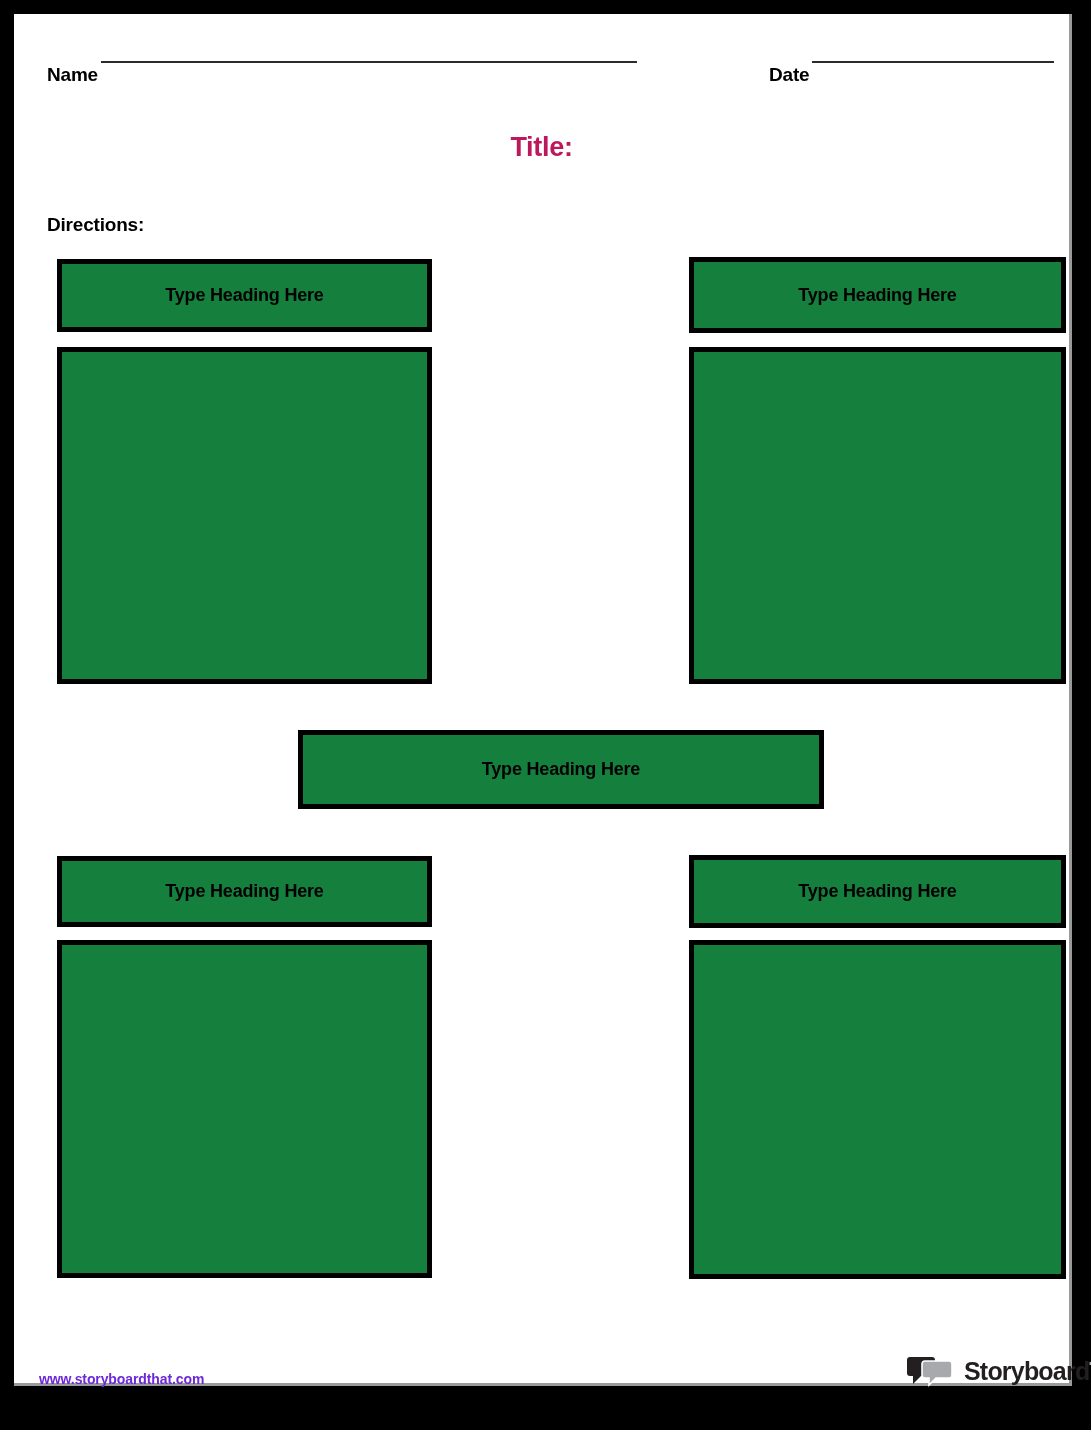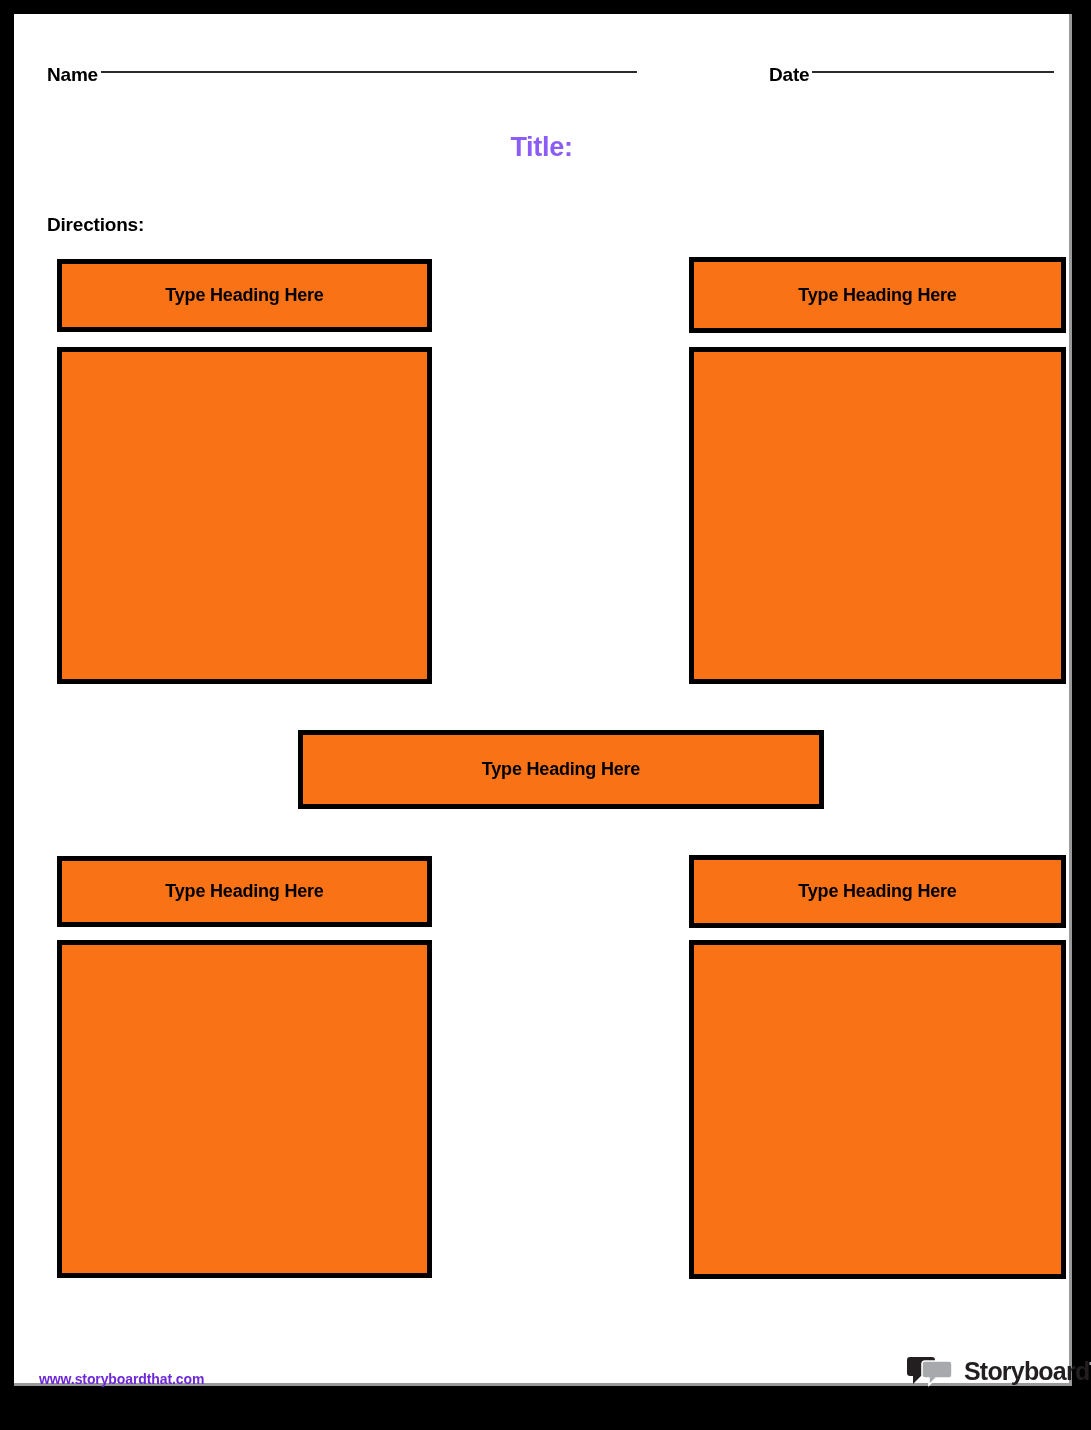--- a/index.html
+++ b/index.html
@@ -28,21 +28,21 @@
     position: absolute;
     left: 0;
     top: 50px;
     width: 1055px;
     height: 34px;
   }
 
   .field {
     position: absolute;
     display: flex;
-    align-items: center;
+    align-items: flex-start;
     gap: 3px;
   }
   .field-name  { left: 33px;  width: 590px; }
   .field-date  { left: 755px; width: 285px; }
 
   .field-label {
     font-size: 19px;
     font-weight: bold;
     letter-spacing: -0.2px;
     color: #000;
@@ -61,38 +61,38 @@
   
   .title {
     position: absolute;
     left: 0;
     top: 118px;
     width: 1055px;
     text-align: center;
     font-size: 27px;
     font-weight: bold;
     letter-spacing: -0.3px;
-    color: #8b5cf6;
+    color: #be185d;
   }
 
   
   .directions {
     position: absolute;
     left: 33px;
     top: 200px;
     font-size: 19px;
     font-weight: bold;
     letter-spacing: -0.2px;
     color: #000;
   }
 
   
   .hbox, .cbox {
     position: absolute;
-    background: #f97316;
+    background: #15803d;
     border: 5px solid #000000;
   }
 
   .hbox {
     display: flex;
     align-items: center;
     justify-content: center;
   }
 
   .hbox-label {

